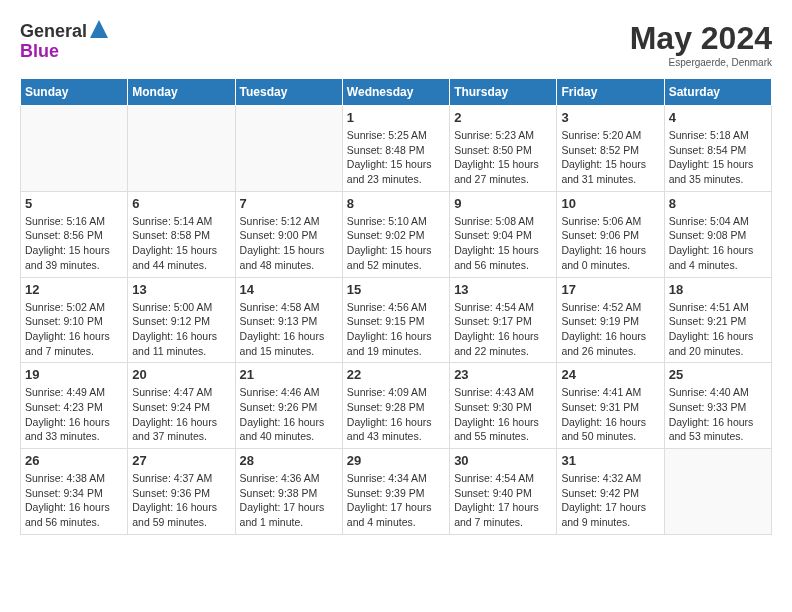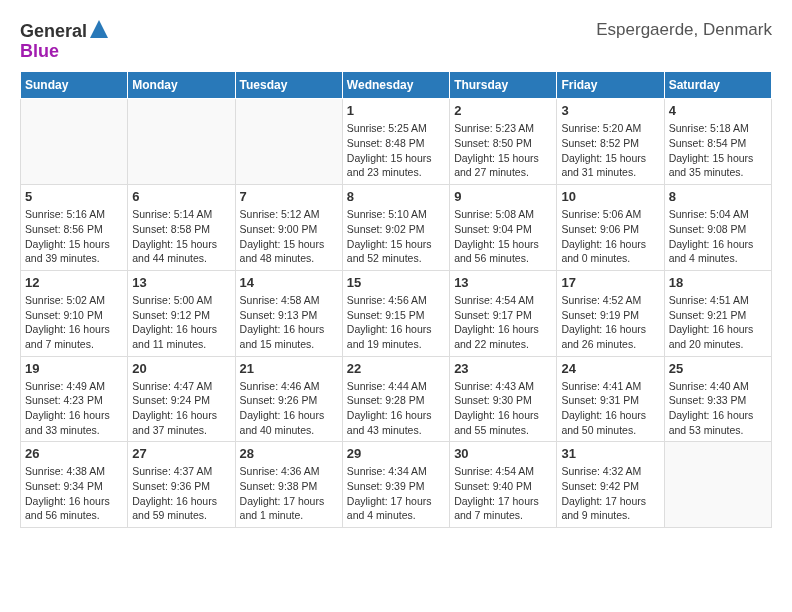--- a/index.html
+++ b/index.html
@@ -32,21 +32,21 @@
     }
     .title-section {
       text-align: right;
     }
     .month-title {
       font-size: 32px;
       font-weight: bold;
       color: #333;
     }
     .location {
-      font-size: 17px;
+      font-size: 10px;
       color: #555;
     }
     .calendar {
       width: 100%;
       border-collapse: collapse;
       font-size: 11px;
     }
     .calendar th {
       background-color: #2979b9;
       color: white;
@@ -90,20 +90,21 @@
         <div style="margin-left:3px;display:inline-block;">
           <svg width="18" height="18" viewBox="0 0 18 18">
             <polygon points="9,0 18,18 0,18" fill="#2979b9"></polygon>
           </svg>
         </div>
       </div>
       <span class="logo-text-blue">Blue</span>
     </div>
   </div>
   <div class="title-section">
+    <div class="month-title">May 2024</div>
     <div class="location">Espergaerde, Denmark</div>
   </div>
 </div>
 
 <table class="calendar">
   <thead>
     <tr>
     <th>Sunday</th>
         <th>Monday</th>
         <th>Tuesday</th>
@@ -266,21 +267,21 @@
         </td>
         <td>
           <div class="day-number">21</div>
           <div class="day-info">Sunrise: 4:46 AM</div>
           <div class="day-info">Sunset: 9:26 PM</div>
           <div class="day-info">Daylight: 16 hours</div>
           <div class="day-info">and 40 minutes.</div>
         </td>
         <td>
           <div class="day-number">22</div>
-          <div class="day-info">Sunrise: 4:44 AM</div>
+          <div class="day-info">Sunrise: 4:09 AM</div>
           <div class="day-info">Sunset: 9:28 PM</div>
           <div class="day-info">Daylight: 16 hours</div>
           <div class="day-info">and 43 minutes.</div>
         </td>
         <td>
           <div class="day-number">23</div>
           <div class="day-info">Sunrise: 4:43 AM</div>
           <div class="day-info">Sunset: 9:30 PM</div>
           <div class="day-info">Daylight: 16 hours</div>
           <div class="day-info">and 55 minutes.</div>

